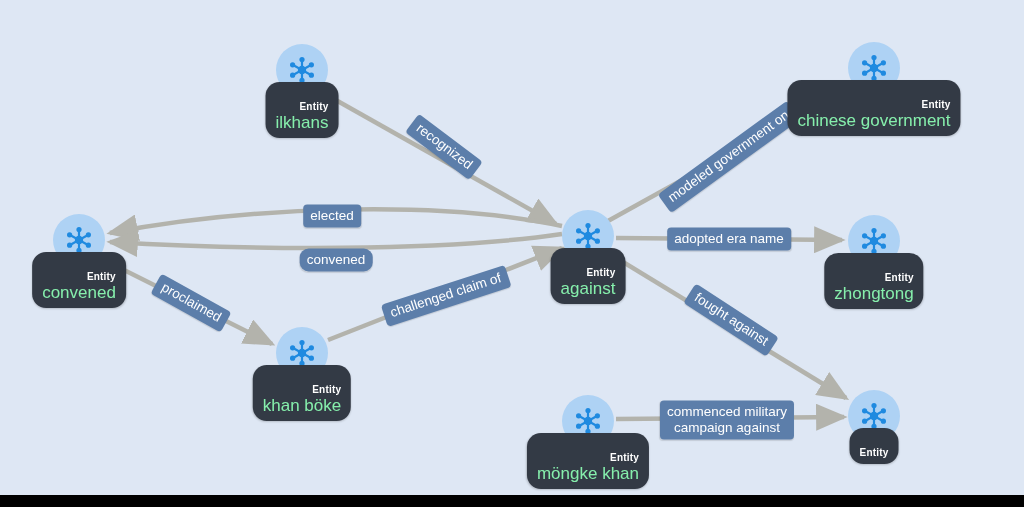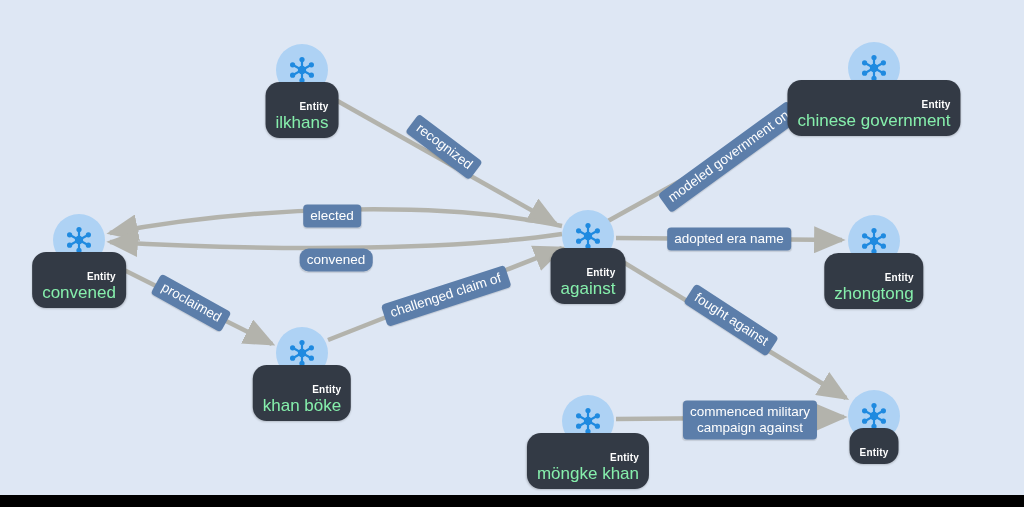--- a/index.html
+++ b/index.html
@@ -137,21 +137,21 @@
     </svg>
 
     <div class="edge-label" style="left: 444px; top: 147px; transform: translate(-50%, -50%) rotate(37deg);">recognized</div>
     <div class="edge-label" style="left: 332px; top: 216px; transform: translate(-50%, -50%) rotate(0deg);">elected</div>
     <div class="edge-label" style="left: 336px; top: 260px; transform: translate(-50%, -50%) rotate(0deg); border-radius: 9px;">convened</div>
     <div class="edge-label" style="left: 191px; top: 303px; transform: translate(-50%, -50%) rotate(29deg);">proclaimed</div>
     <div class="edge-label" style="left: 446px; top: 296px; transform: translate(-50%, -50%) rotate(-18deg);">challenged claim of</div>
     <div class="edge-label" style="left: 729px; top: 157px; transform: translate(-50%, -50%) rotate(-36deg);">modeled government on</div>
     <div class="edge-label" style="left: 729px; top: 239px; transform: translate(-50%, -50%) rotate(0deg);">adopted era name</div>
     <div class="edge-label" style="left: 731px; top: 320px; transform: translate(-50%, -50%) rotate(33deg);">fought against</div>
-    <div class="edge-label" style="left: 727px; top: 420px; transform: translate(-50%, -50%) rotate(0deg); margin-left: 23px;">commenced military
+    <div class="edge-label" style="left: 727px; top: 420px; transform: translate(-50%, -50%) rotate(0deg);">commenced military
 campaign against</div>
 
     <div class="node" style="left: 302px; top: 70px;">
       <div class="node-circle">
         <svg width="28" height="28" viewBox="0 0 28 28">
           <g stroke="#1f8ae0" stroke-width="2.2" stroke-linecap="round">
             <line x1="14" y1="14" x2="14" y2="4"></line>
             <line x1="14" y1="14" x2="23" y2="9"></line>
             <line x1="14" y1="14" x2="23" y2="19"></line>
             <line x1="14" y1="14" x2="14" y2="24"></line>

